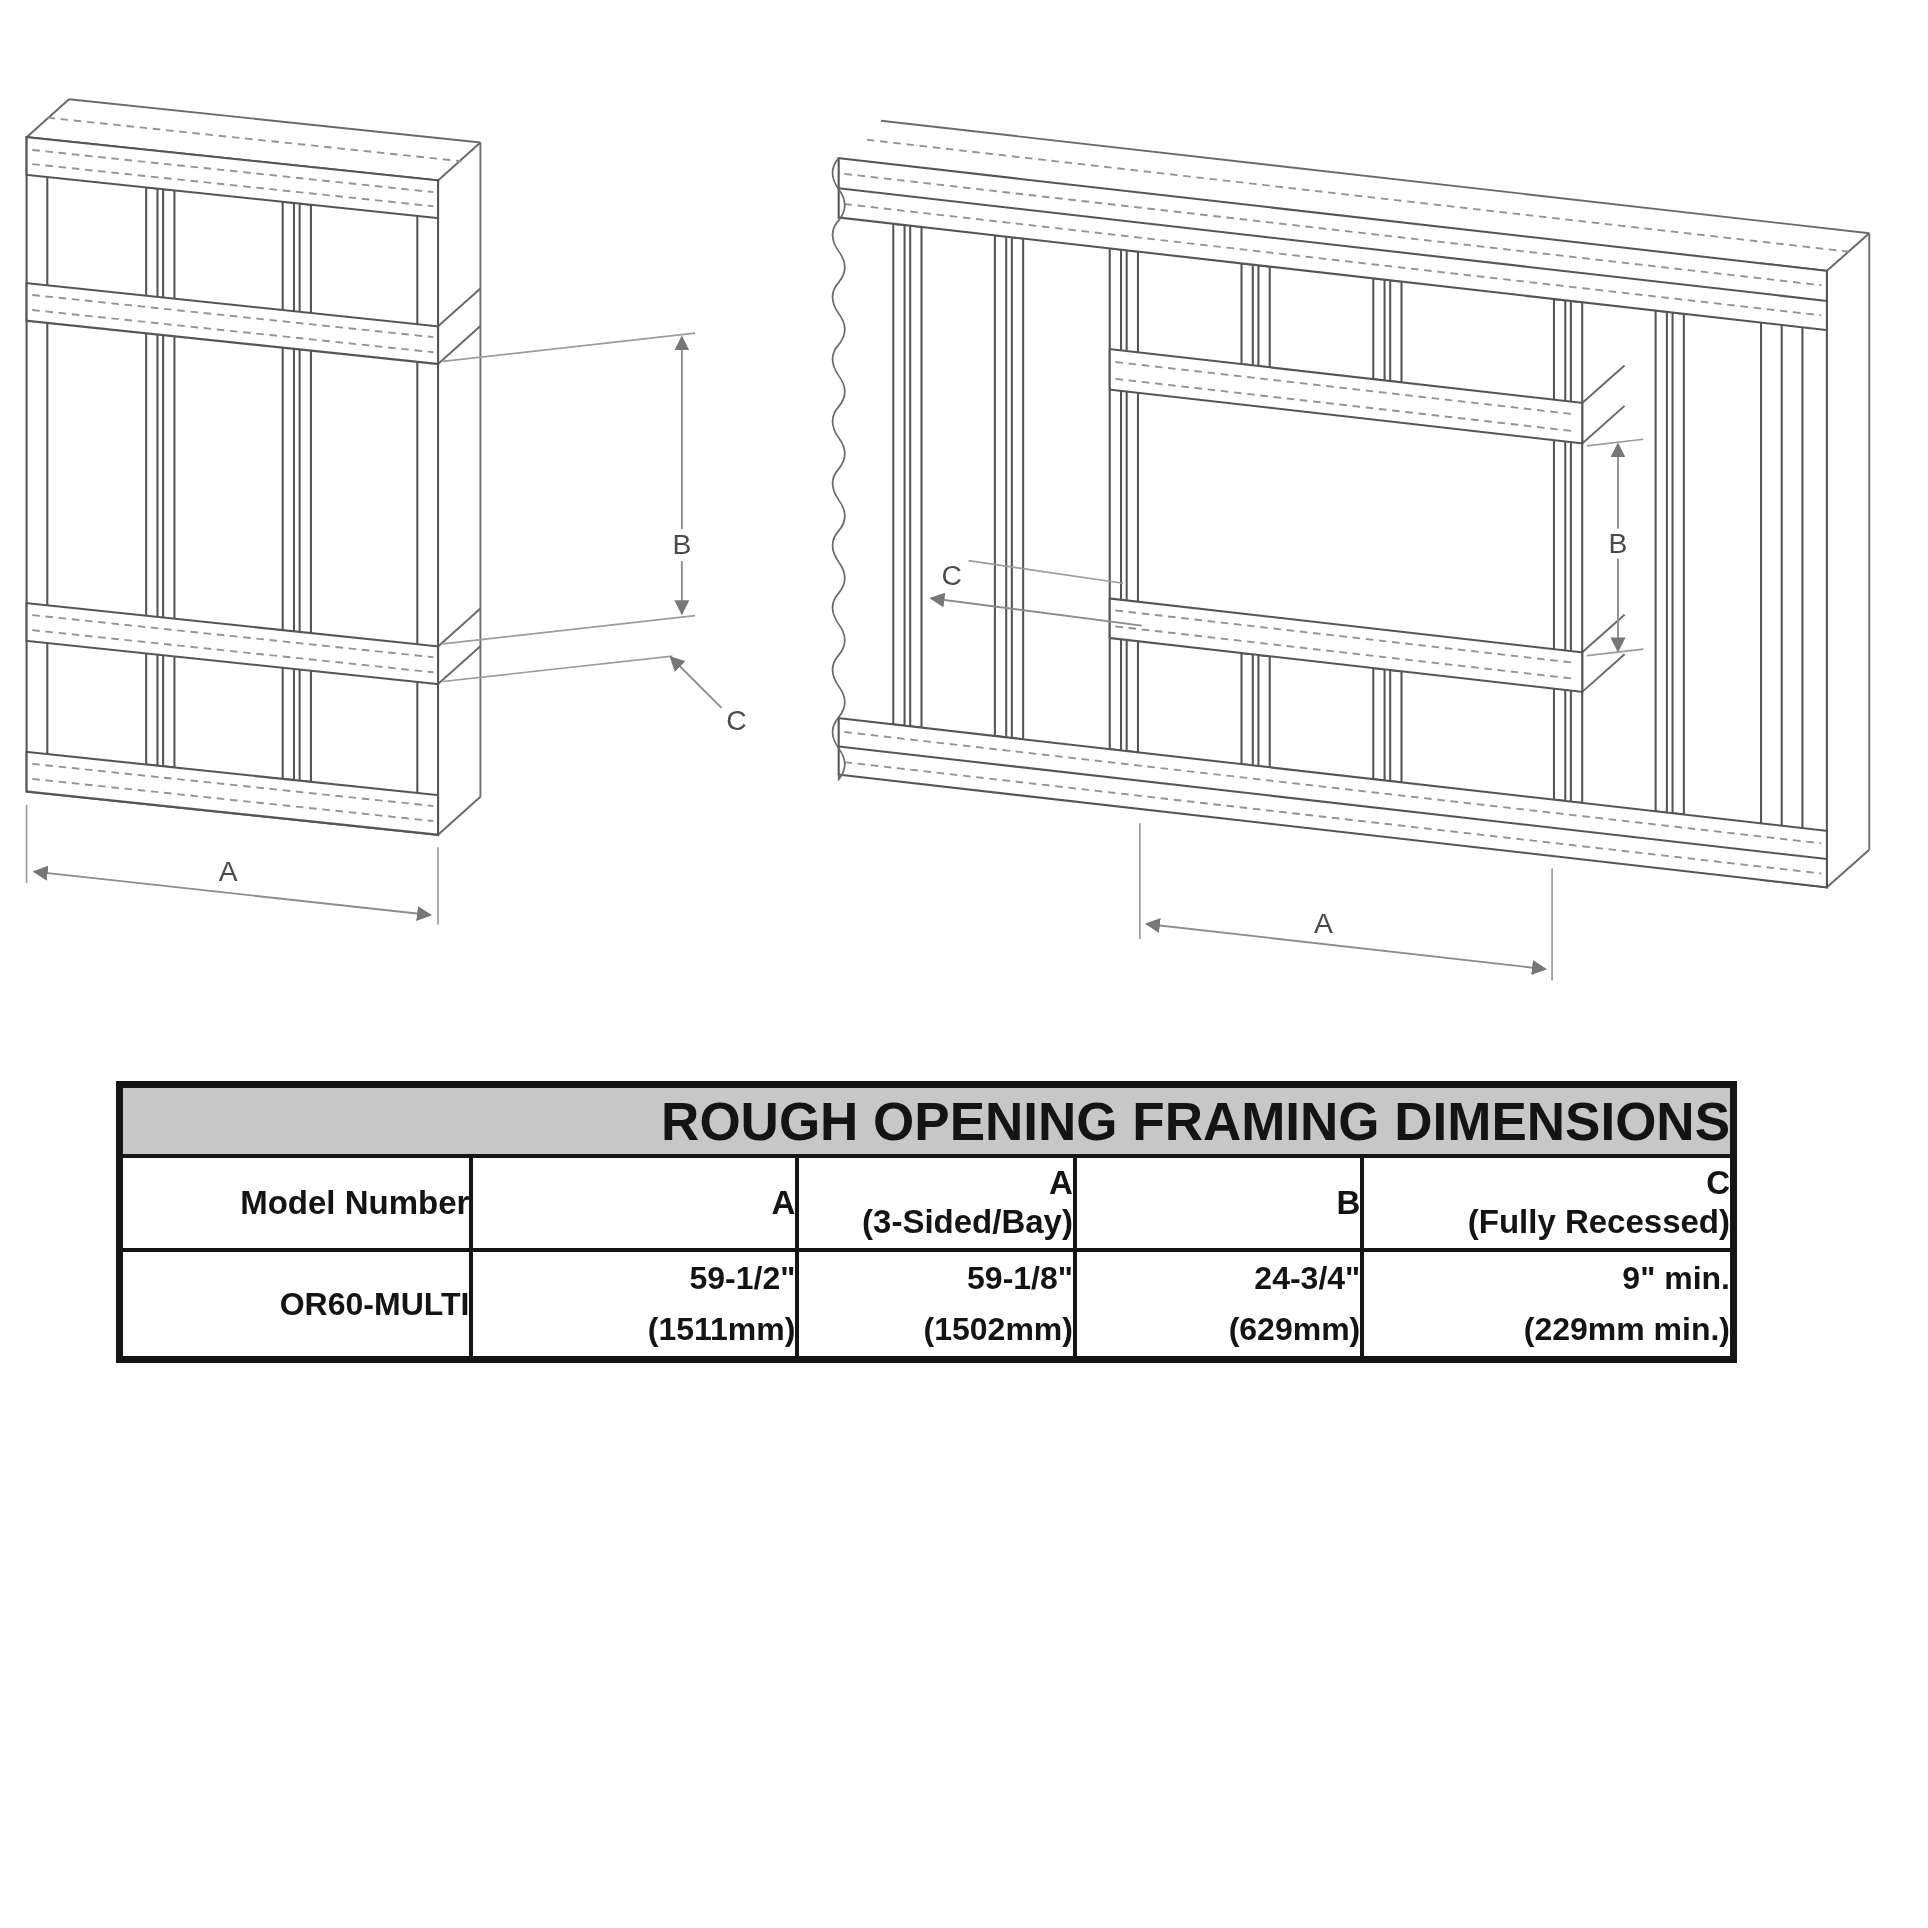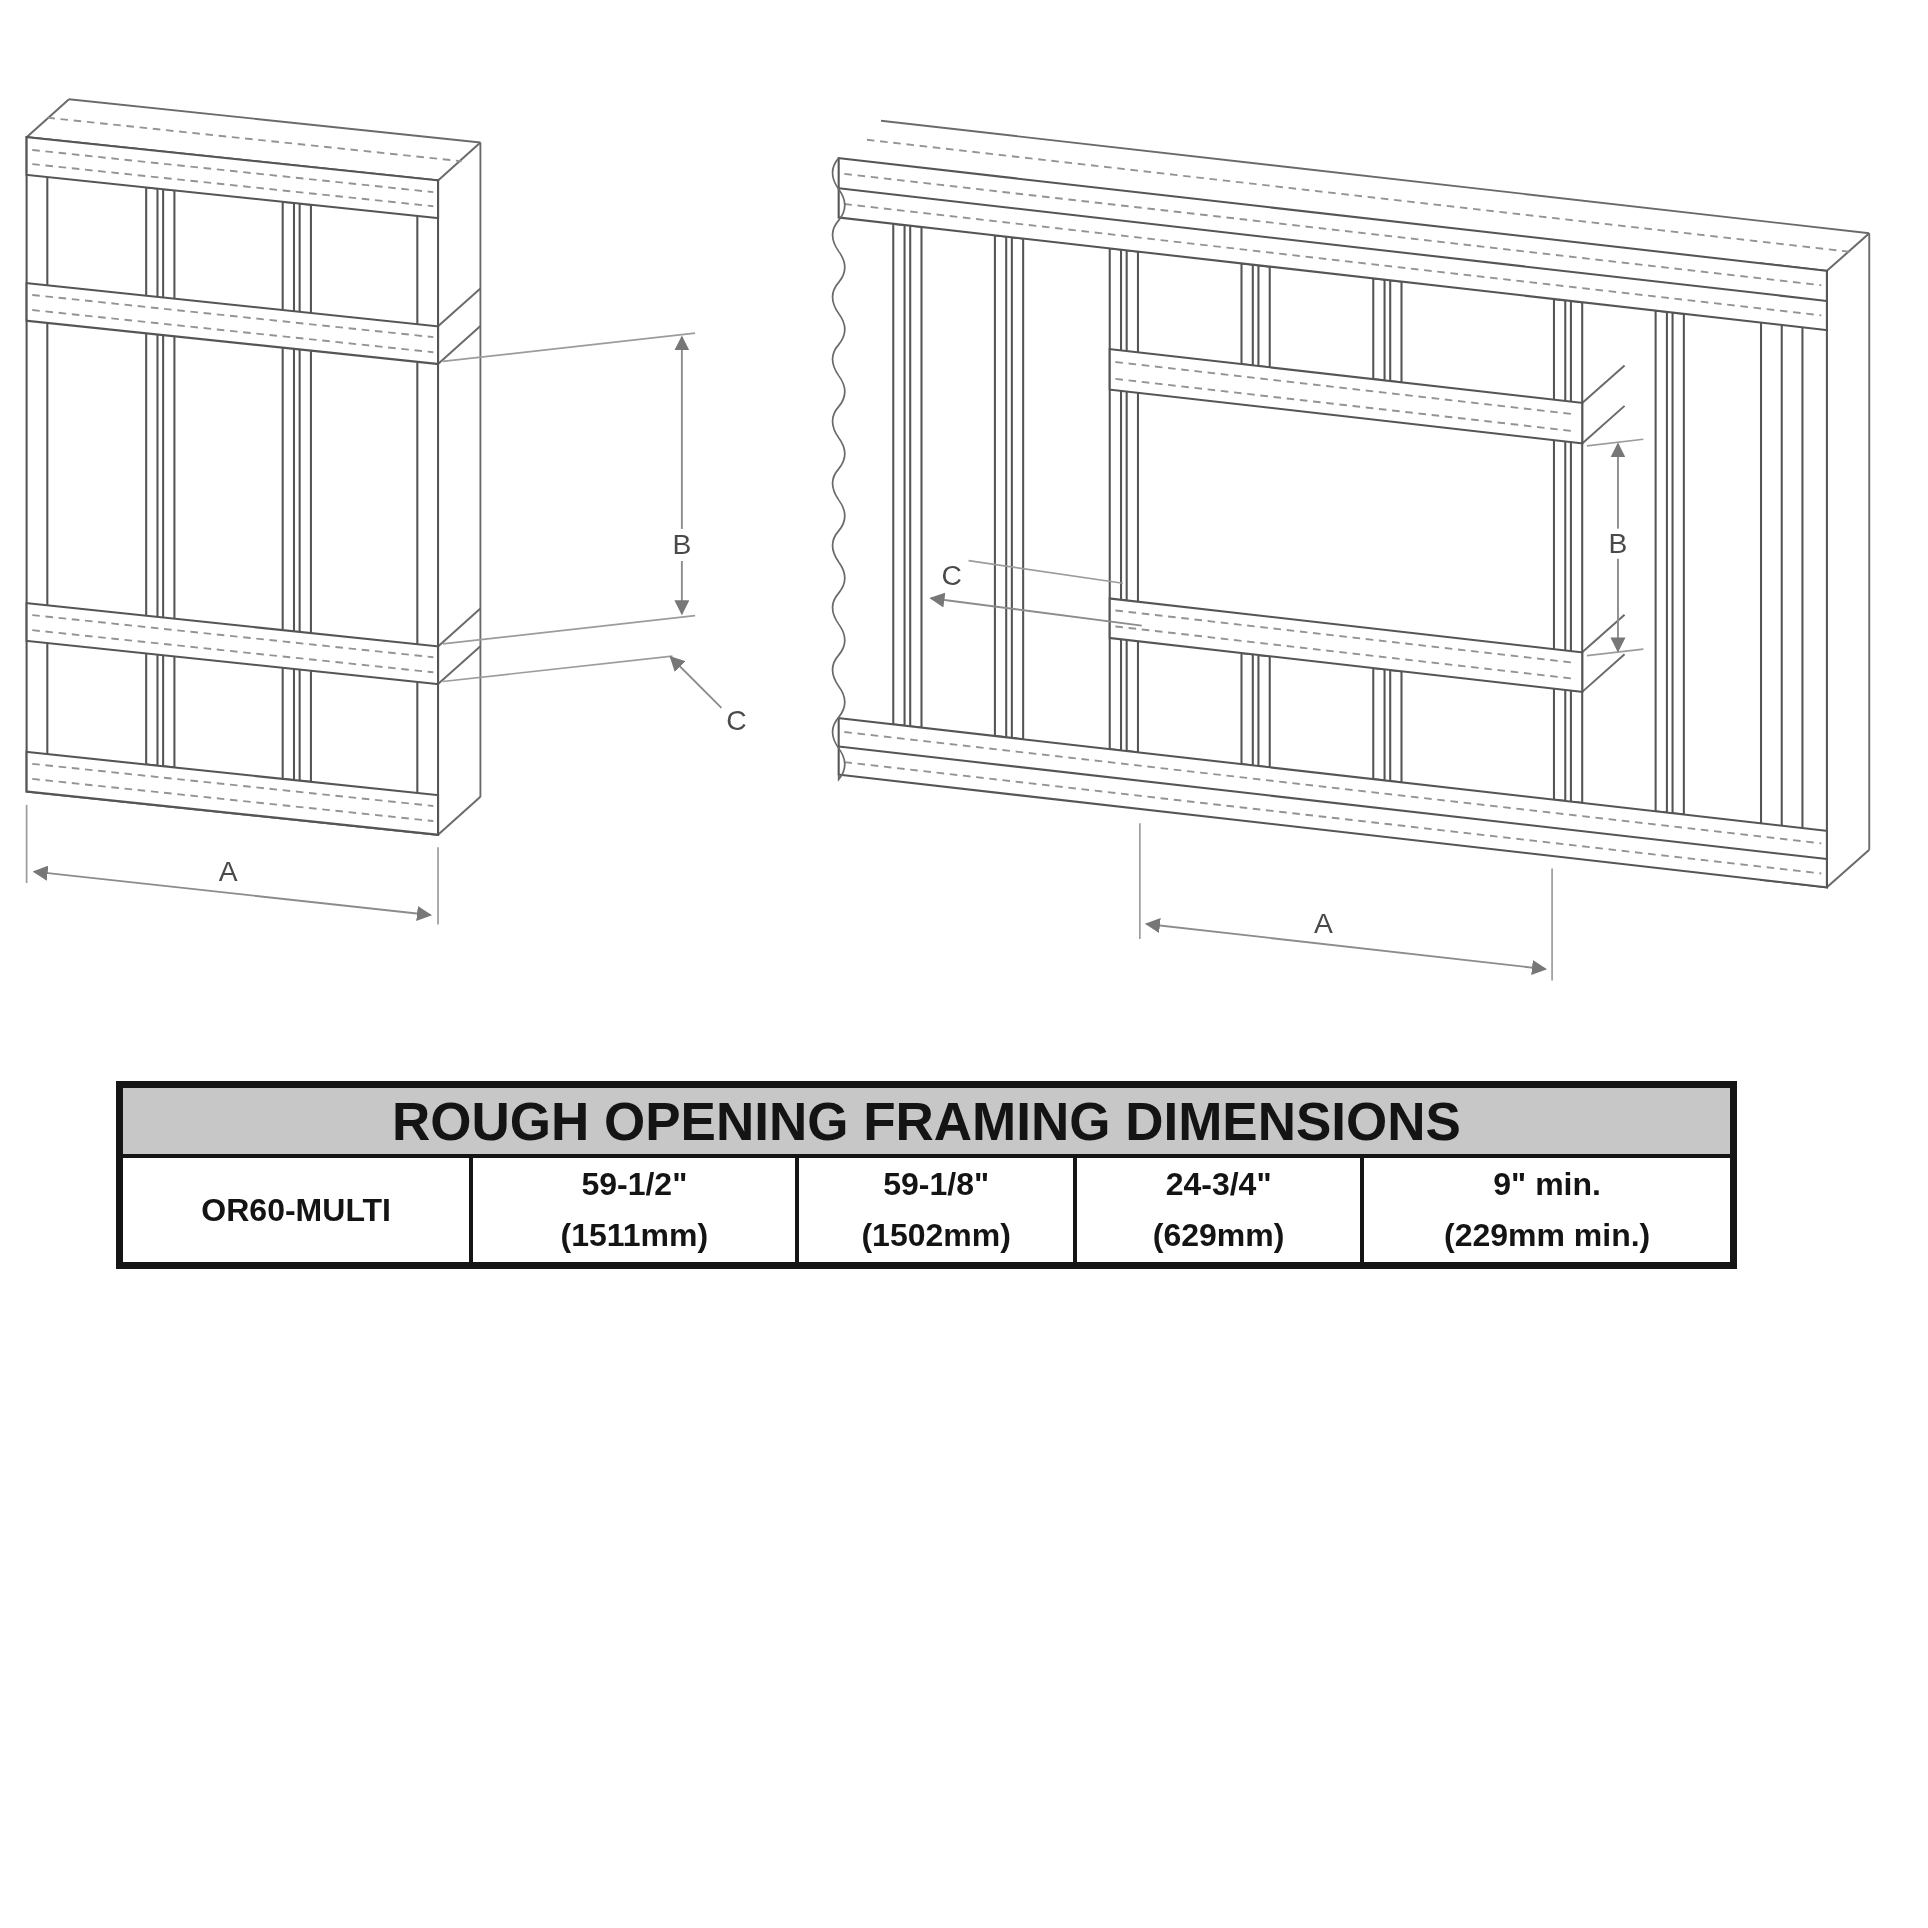--- a/index.html
+++ b/index.html
@@ -6,21 +6,21 @@
   body{width:1928px;height:1928px;position:relative;font-family:"Liberation Sans",sans-serif;overflow:hidden;}
   .page{position:absolute;inset:0;background:#ffffff;}
   svg{position:absolute;}
   .dim-label{font-family:"Liberation Sans",sans-serif;font-size:30px;fill:#4a4a4a;}
   
   table.dims{
     position:absolute;left:116px;top:1081px;width:1621px;
     border-collapse:collapse;table-layout:fixed;
     border:7.5px solid #151515;color:#141414;
   }
-  table.dims td{border:4.7px solid #151515;text-align:center;vertical-align:middle;padding:0;}
+  table.dims td{border:4.7px solid #151515;text-align:right;vertical-align:middle;padding:0;}
   td.title-cell{
     background:#c7c7c7;height:66px;font-size:53px;font-weight:bold;
     border-bottom:6.6px solid #151515;letter-spacing:0px;
   }
   tr.head-row td{height:90px;font-size:33px;font-weight:bold;line-height:1.18;}
   tr.data-row td{height:104px;font-size:32px;font-weight:bold;line-height:1.58;}
   .cell-line{display:block;}
 </style>
 </head>
 <body>
@@ -194,20 +194,42 @@
       <col style="width:21.8%">
         <col style="width:20.2%">
         <col style="width:17.2%">
         <col style="width:17.8%">
         <col style="width:23.0%">
     </colgroup>
     <tbody>
       <tr>
         <td colspan="5" class="title-cell">ROUGH OPENING FRAMING DIMENSIONS</td>
       </tr>
+      <tr class="head-row">
+        <td>
+            <span class="cell-line">Model Number</span>
+            <span class="cell-line"></span>
+          </td>
+        <td>
+            <span class="cell-line">A</span>
+            <span class="cell-line"></span>
+          </td>
+        <td>
+            <span class="cell-line">A</span>
+            <span class="cell-line">(3-Sided/Bay)</span>
+          </td>
+        <td>
+            <span class="cell-line">B</span>
+            <span class="cell-line"></span>
+          </td>
+        <td>
+            <span class="cell-line">C</span>
+            <span class="cell-line">(Fully Recessed)</span>
+          </td>
+      </tr>
 
       <tr class="data-row">
         <td>OR60-MULTI</td>
         <td>
             <span class="cell-line">59-1/2"</span>
             <span class="cell-line">(1511mm)</span>
           </td>
         <td>
             <span class="cell-line">59-1/8"</span>
             <span class="cell-line">(1502mm)</span>

